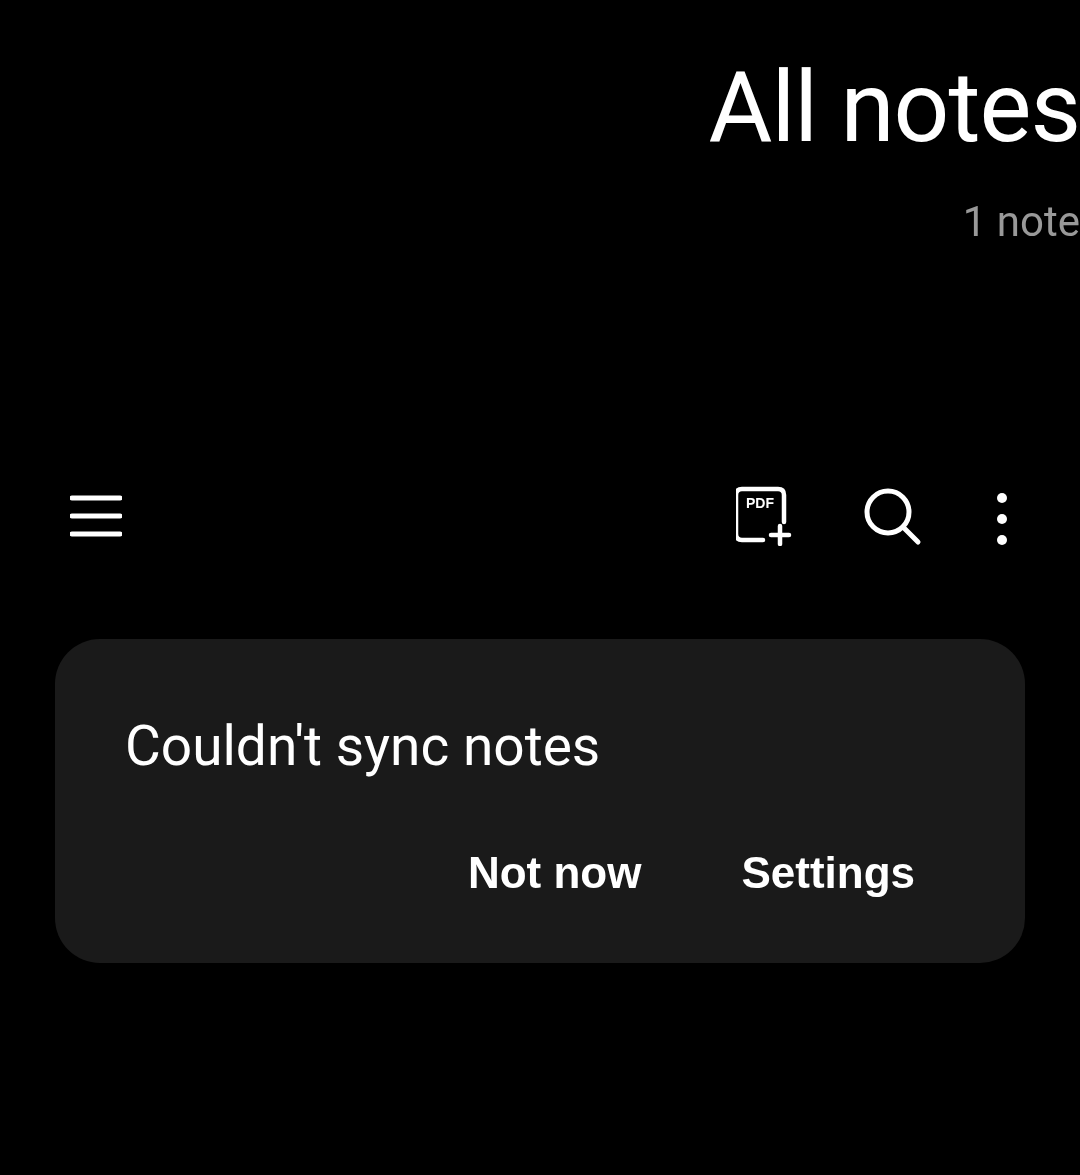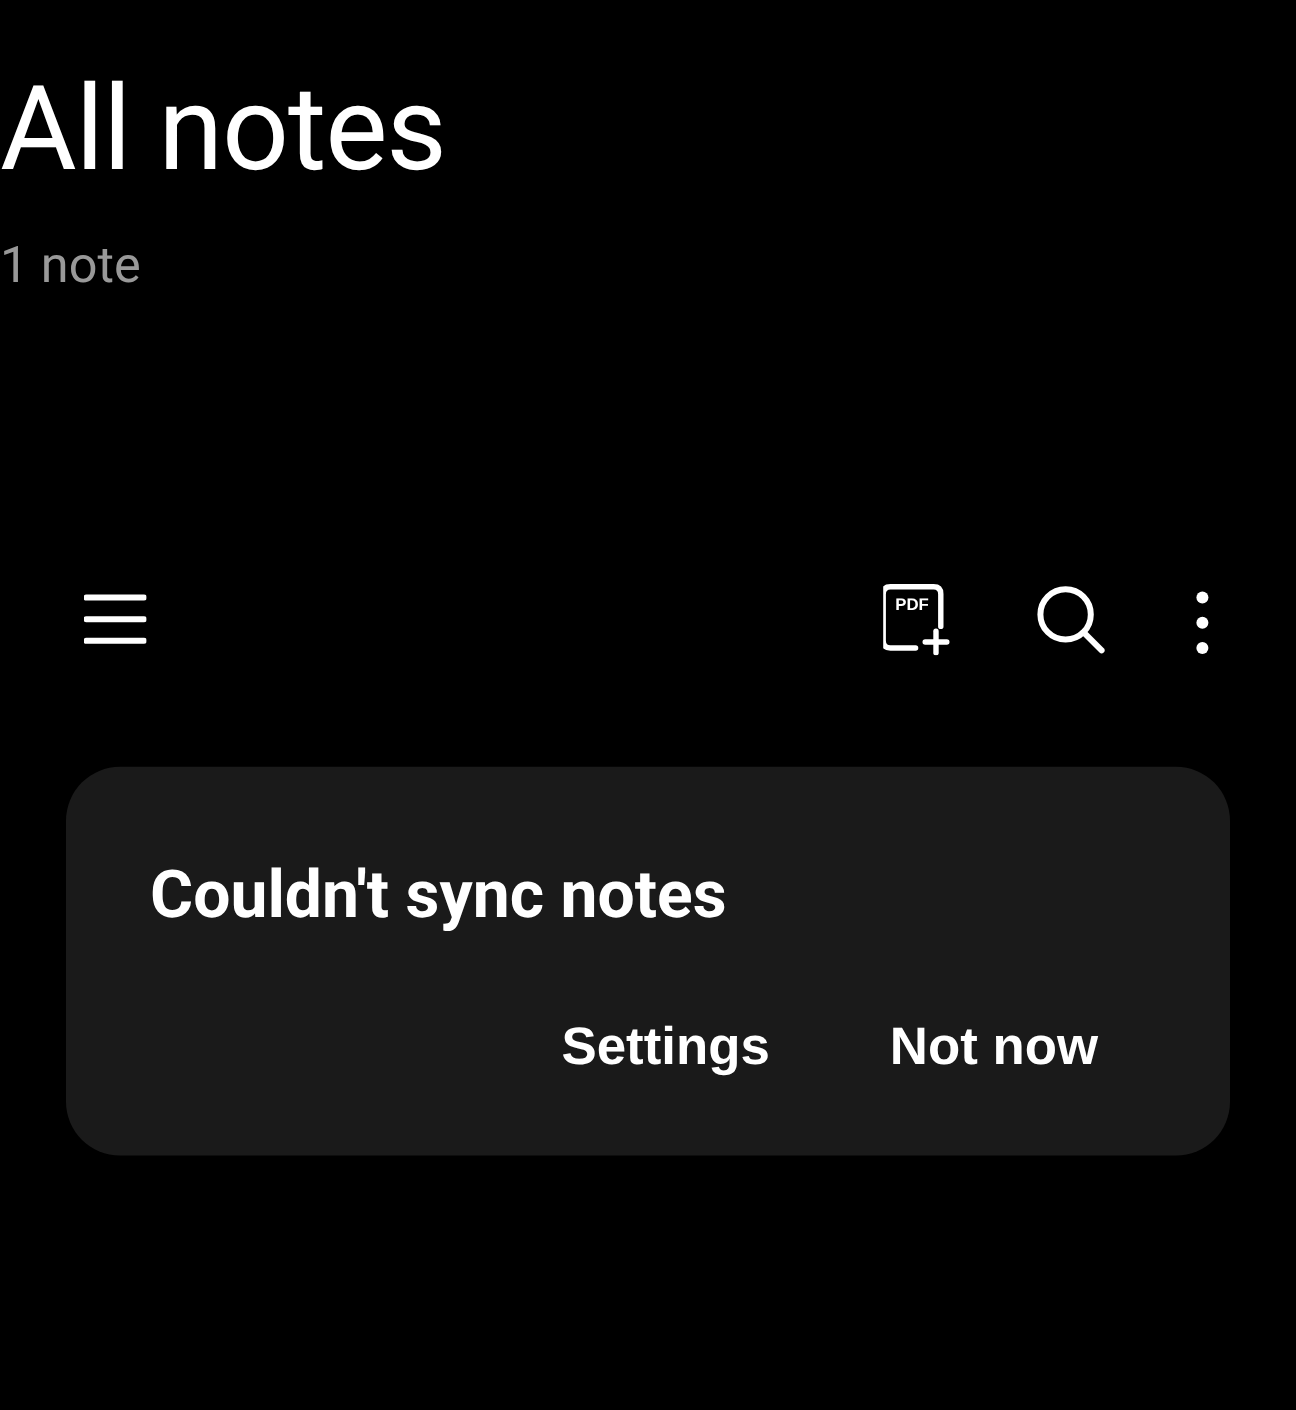--- a/index.html
+++ b/index.html
@@ -11,21 +11,21 @@
       width: 1080px;
       height: 1175px;
       background-color: #000000;
       font-family: -apple-system, BlinkMacSystemFont, 'Segoe UI', Roboto, sans-serif;
       color: #ffffff;
       overflow: hidden;
       position: relative;
     }
     .header-section {
       padding-top: 50px;
-      text-align: left;
+      text-align: right;
     }
     .page-title {
       font-size: 98px;
       font-weight: 400;
       color: #ffffff;
       letter-spacing: -1px;
     }
     .page-subtitle {
       font-size: 42px;
       font-weight: 400;
@@ -59,21 +59,21 @@
       padding: 10px;
     }
     .card {
       background-color: #1a1a1a;
       border-radius: 45px;
       margin: 80px 55px 0 55px;
       padding: 75px 70px 55px 70px;
     }
     .card-title {
       font-size: 55px;
-      font-weight: 700;
+      font-weight: 400;
       color: #ffffff;
       margin-bottom: 60px;
     }
     .card-message {
       font-size: 43px;
       font-weight: 400;
       color: #b0b0b0;
       line-height: 1.5;
     }
     .card-actions {
@@ -140,16 +140,16 @@
           <circle cx="8" cy="48" r="5" fill="#ffffff"></circle>
         </svg>
       </span>
     </button>
   </div>
 </div>
 
 <div class="card">
   <div class="card-title">Couldn't sync notes</div>
   <div class="card-actions">
+    <button class="text-button">Not now</button>
     <button class="text-button">Settings</button>
-    <button class="text-button">Not now</button>
   </div>
 </div>
 
 </body></html>

